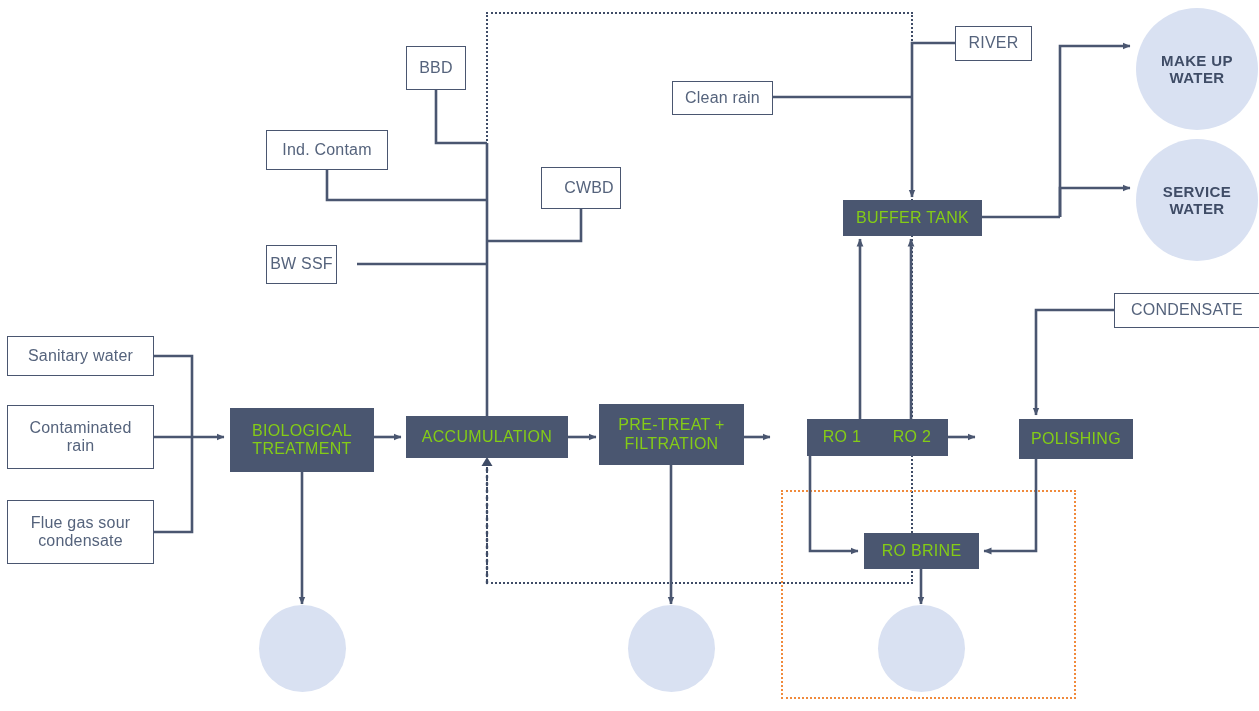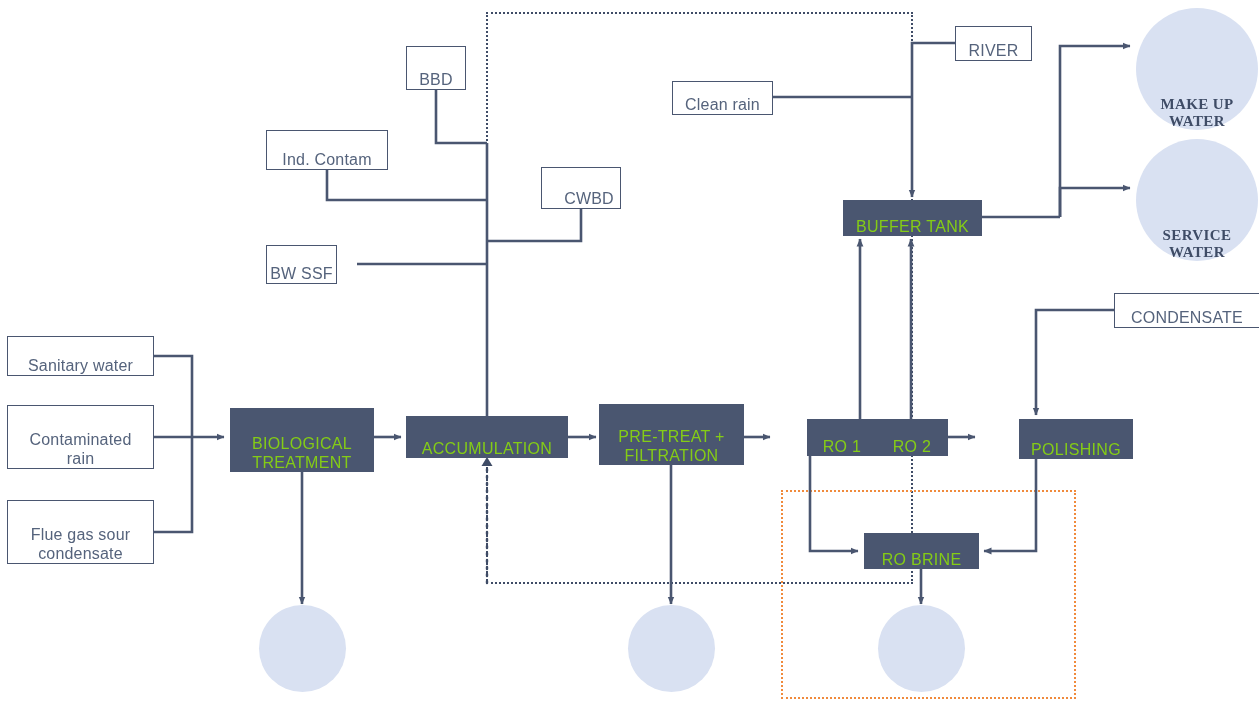--- a/index.html
+++ b/index.html
@@ -1,32 +1,32 @@
 <!DOCTYPE html>
 <html><head>
 <meta charset="utf-8">
 <style>
   html,body{margin:0;padding:0;background:#ffffff;}
   body{font-family:"Liberation Sans", sans-serif;}
   #stage{position:relative;width:1259px;height:711px;background:#ffffff;overflow:hidden;}
   svg#wires{position:absolute;left:0;top:0;width:1259px;height:711px;pointer-events:none;}
 
-  .node{position:absolute;box-sizing:border-box;display:flex;align-items:flex-end;
+  .node{position:absolute;box-sizing:border-box;display:flex;align-items:center;
         justify-content:center;text-align:center;line-height:1.15;}
 
   
   .obox{background:#ffffff;border:1.6px solid #4a5670;color:#55637c;
         font-size:16px;letter-spacing:.2px;}
 
   
   .pbox{background:#4a5670;color:#84cc16;font-size:16px;letter-spacing:.3px;border:0;}
 
   
   .circle{background:#d9e1f2;border-radius:50%;color:#3f4c66;font-weight:bold;
-          font-size:15px;letter-spacing:.4px;font-family:Liberation Serif, serif;}
+          font-size:15px;letter-spacing:.4px;}
 
   .zone-dotted{position:absolute;box-sizing:border-box;
                border:2px dotted #3f4c66;background:transparent;}
   .zone-orange{position:absolute;box-sizing:border-box;
                border:2px dotted #f08a3c;background:transparent;}
 </style>
 </head>
 <body>
 
 <div id="stage">

